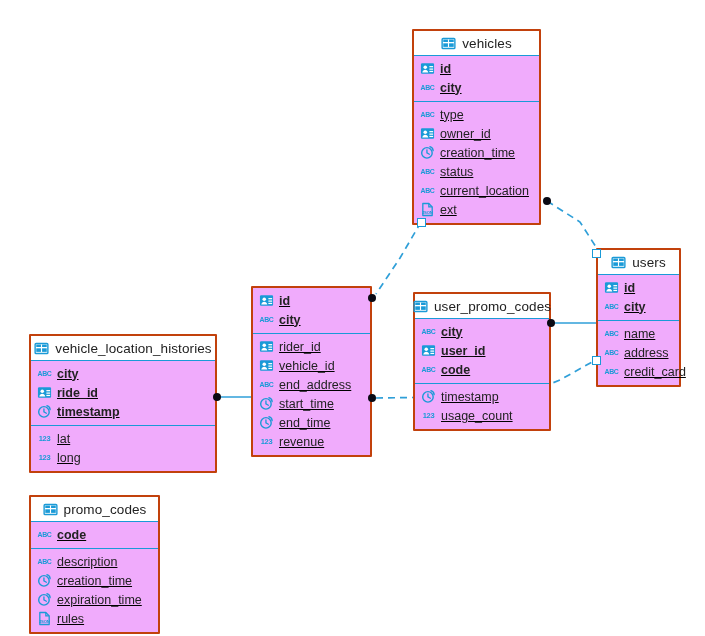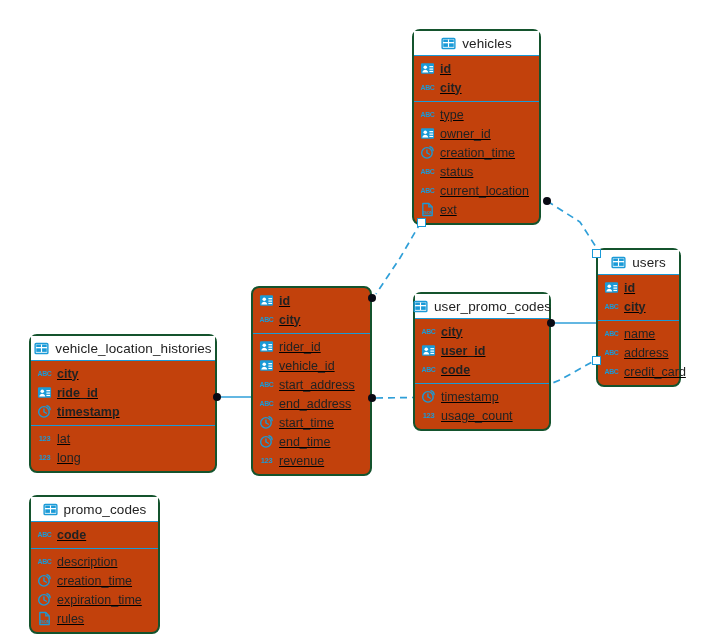--- a/index.html
+++ b/index.html
@@ -21,23 +21,23 @@
     position: absolute;
     left: 0;
     top: 0;
     width: 705px;
     height: 636px;
     pointer-events: none;
   }
   .table-box {
     position: absolute;
     box-sizing: border-box;
-    border: 2px solid #14532d;
-    background: #c2410c;
-    border-radius: 8px;
+    border: 2px solid #c2410c;
+    background: #f0abfc;
+    border-radius: 1px;
   }
   .tbl-header {
     box-sizing: border-box;
     height: 25px;
     display: flex;
     align-items: center;
     justify-content: center;
     gap: 6px;
     border-bottom: 1px solid #1a9ad7;
     background: #ffffff;
@@ -331,26 +331,20 @@
               <rect x="10" y="5.4" width="4" height="1.3" fill="#ffffff"></rect>
               <rect x="10" y="8" width="4" height="1.3" fill="#ffffff"></rect>
               <rect x="10" y="10.5" width="4" height="1.3" fill="#ffffff"></rect>
             </svg>
             <span class="col-name">vehicle_id</span>
           </div>
           <div class="col-row">
             <svg class="ico" viewBox="0 0 16 16">
               <text x="8" y="10.4" font-family="Liberation Sans, sans-serif" font-size="7.4" font-weight="bold" fill="#1a9ad7" text-anchor="middle" letter-spacing="-0.3">ABC</text>
             </svg>
-            <span class="col-name">start_address</span>
-          </div>
-          <div class="col-row">
-            <svg class="ico" viewBox="0 0 16 16">
-              <text x="8" y="10.4" font-family="Liberation Sans, sans-serif" font-size="7.4" font-weight="bold" fill="#1a9ad7" text-anchor="middle" letter-spacing="-0.3">ABC</text>
-            </svg>
             <span class="col-name">end_address</span>
           </div>
           <div class="col-row">
             <svg class="ico" viewBox="0 0 16 16">
               <circle cx="7.4" cy="8.4" r="5.6" fill="none" stroke="#1a9ad7" stroke-width="1.5"></circle>
               <path d="M7.4 5.2 V8.4 L10 9.9" fill="none" stroke="#1a9ad7" stroke-width="1.4" stroke-linecap="round"></path>
               <path d="M10.6 1.8 q3.4 1.2 3.4 4.2" fill="none" stroke="#1a9ad7" stroke-width="1.4" stroke-linecap="round"></path>
             </svg>
             <span class="col-name">start_time</span>
           </div>

